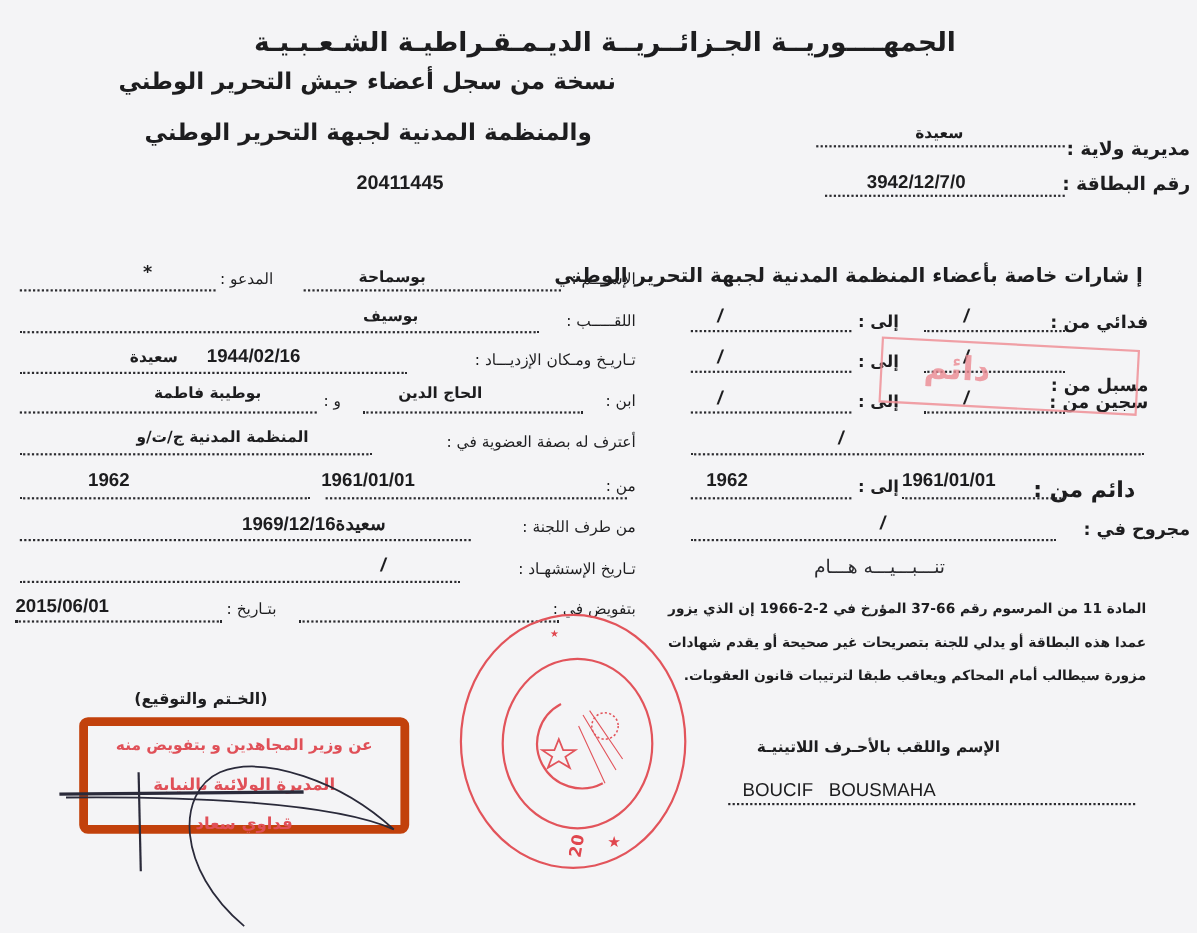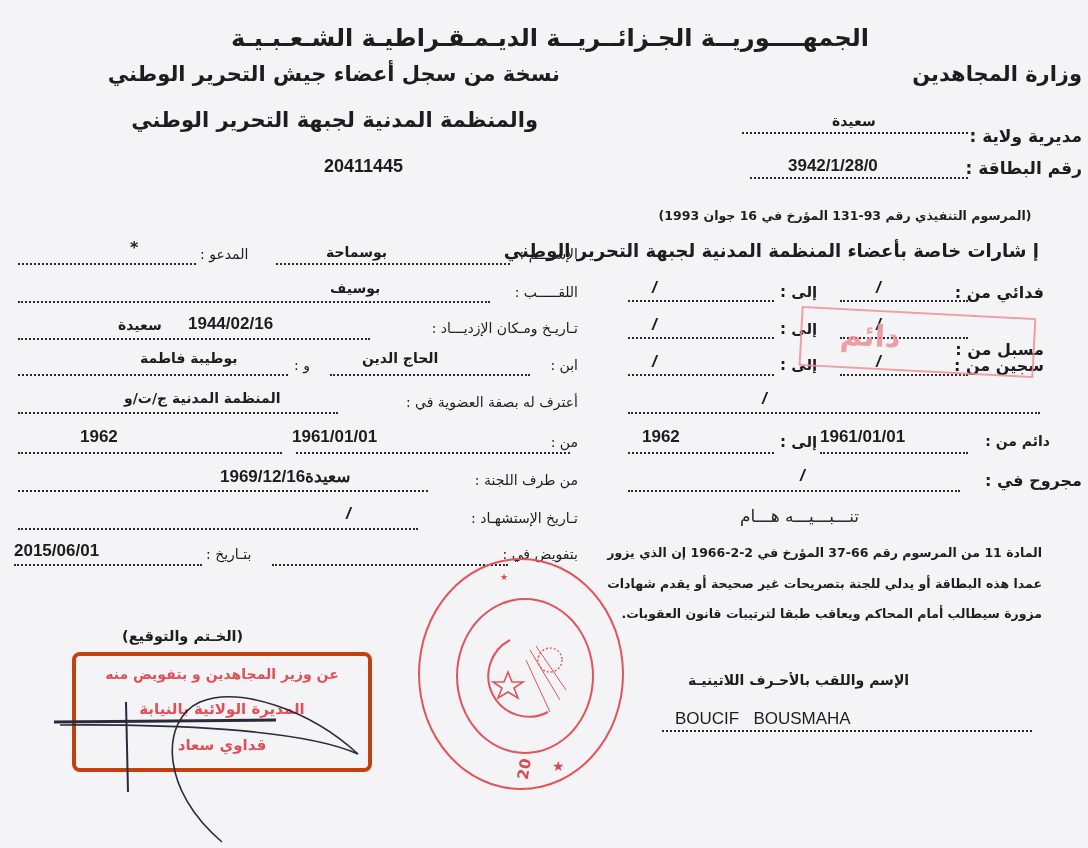--- a/index.html
+++ b/index.html
@@ -18,22 +18,22 @@
   .head-l { font-size: 21px; font-weight: bold; }
   .lbl { font-size: 15px; font-weight: bold; }
   .lbl-n { font-size: 14px; }
   .val { font-size: 15px; font-weight: bold; }
   .num { font-family: "Liberation Sans", sans-serif; font-weight: bold; font-size: 17px; }
   .dots { border-bottom: 2px dotted #2a2a2e; height: 2px; position: absolute; }
   .slash { font-family: "Liberation Sans", sans-serif; font-weight: bold; font-size: 17px; font-style: italic; }
   .small { font-size: 12.5px; }
   .stamp-red { color: #e0464e; }
   .rect-stamp {
-    position: absolute; left: 72px; top: 652px; width: 300px; height: 120px;
-    border: 4px solid #c2410c; border-radius: 8px; color: #e05058;
+    position: absolute; left: 72px; top: 652px; width: 300px; height: 106px;
+    border: 8px solid #c2410c; border-radius: 8px; color: #e05058;
   }
   .rect-stamp .line { position: absolute; right: 12px; left: 12px; text-align: center; direction: rtl; font-weight: bold; }
   .seal {
     position: absolute; left: 418px; top: 558px; width: 206px; height: 232px;
     border: 2px solid #e2545b; border-radius: 50%;
   }
   .seal-inner {
     position: absolute; left: 456px; top: 598px; width: 138px; height: 156px;
     border: 2px solid #e2545b; border-radius: 50%;
   }
@@ -42,35 +42,33 @@
     border: 2px solid #ee8f97; transform: rotate(3deg); opacity: 0.85;
   }
 </style>
 </head>
 <body>
 
 <div class="page">
 
   <div class="abs rtl title-main" style="left:220px; top:24px; width:660px; text-align:center;">الجمهــــوريــة الجـزائــريــة الديـمـقـراطيـة الشـعـبـيـة</div>
 
-  <div class="abs rtl head-l" style="right:6px; top:62px;">وزارة المجاهدين</div>
 
   <div class="abs rtl lbl" style="right:6px; top:126px; font-size:17px;">مديرية ولاية :</div>
   <div class="dots" style="left:742px; width:226px; top:132px;"></div>
   <div class="abs rtl val" style="left:832px; top:113px; font-size:14px;">سعيدة</div>
 
   <div class="abs rtl lbl" style="right:6px; top:158px; font-size:17px;">رقم البطاقة :</div>
   <div class="dots" style="left:750px; width:218px; top:177px;"></div>
-  <div class="abs num" style="left:788px; top:156px;">3942/1/28/0</div>
+  <div class="abs num" style="left:788px; top:156px;">3942/12/7/0</div>
 
   <div class="abs rtl head-l" style="left:96px; top:108px; width:442px; text-align:right;">والمنظمة المدنية لجبهة التحرير الوطني</div>
   <div class="abs rtl head-l" style="left:96px; top:62px; width:464px; text-align:right;">نسخة من سجل أعضاء جيش التحرير الوطني</div>
   <div class="abs num" style="left:324px; top:156px; font-size:18px;">20411445</div>
 
-  <div class="abs rtl small b" style="left:650px; top:208px; width:390px; text-align:center;">(المرسوم التنفيذي رقم 93-131 المؤرخ في 16 جوان 1993)</div>
   <div class="abs rtl lbl" style="left:624px; top:240px; width:415px; text-align:right; font-size:18px;">إ شارات خاصة بأعضاء المنظمة المدنية لجبهة التحرير الوطني</div>
 
   <div class="abs rtl lbl" style="right:44px; top:283px; font-size:16px;">فدائي من :</div>
   <div class="dots" style="left:840px; width:128px; top:300px;"></div>
   <div class="abs slash" style="left:876px; top:278px;">/</div>
   <div class="abs rtl lbl" style="left:780px; top:283px; font-size:15px;">إلى :</div>
   <div class="dots" style="left:628px; width:146px; top:300px;"></div>
   <div class="abs slash" style="left:652px; top:278px;">/</div>
 
   <div class="abs rtl lbl" style="right:44px; top:320px; font-size:16px;margin-top:20px;">مسبل من :</div>
@@ -83,21 +81,21 @@
   <div class="abs rtl lbl" style="right:44px; top:356px; font-size:16px;">سجين من :</div>
   <div class="dots" style="left:840px; width:128px; top:374px;"></div>
   <div class="abs slash" style="left:876px; top:352px;">/</div>
   <div class="abs rtl lbl" style="left:780px; top:356px; font-size:15px;">إلى :</div>
   <div class="dots" style="left:628px; width:146px; top:374px;"></div>
   <div class="abs slash" style="left:652px; top:352px;">/</div>
 
   <div class="dots" style="left:628px; width:412px; top:412px;"></div>
   <div class="abs slash" style="left:762px; top:389px;">/</div>
 
-  <div class="abs rtl lbl" style="right:38px; top:433px; font-size:14px;">دائم من :</div>
+  <div class="abs rtl lbl" style="right:56px; top:433px; font-size:20px;">دائم من :</div>
   <div class="dots" style="left:820px; width:148px; top:452px;"></div>
   <div class="abs num" style="left:820px; top:427px;">1961/01/01</div>
   <div class="abs rtl lbl" style="left:780px; top:433px; font-size:15px;">إلى :</div>
   <div class="dots" style="left:628px; width:146px; top:452px;"></div>
   <div class="abs num" style="left:642px; top:427px;">1962</div>
 
   <div class="abs rtl lbl" style="right:6px; top:471px; font-size:16px;">مجروح في :</div>
   <div class="dots" style="left:628px; width:332px; top:490px;"></div>
   <div class="abs slash" style="left:800px; top:466px;">/</div>
 

